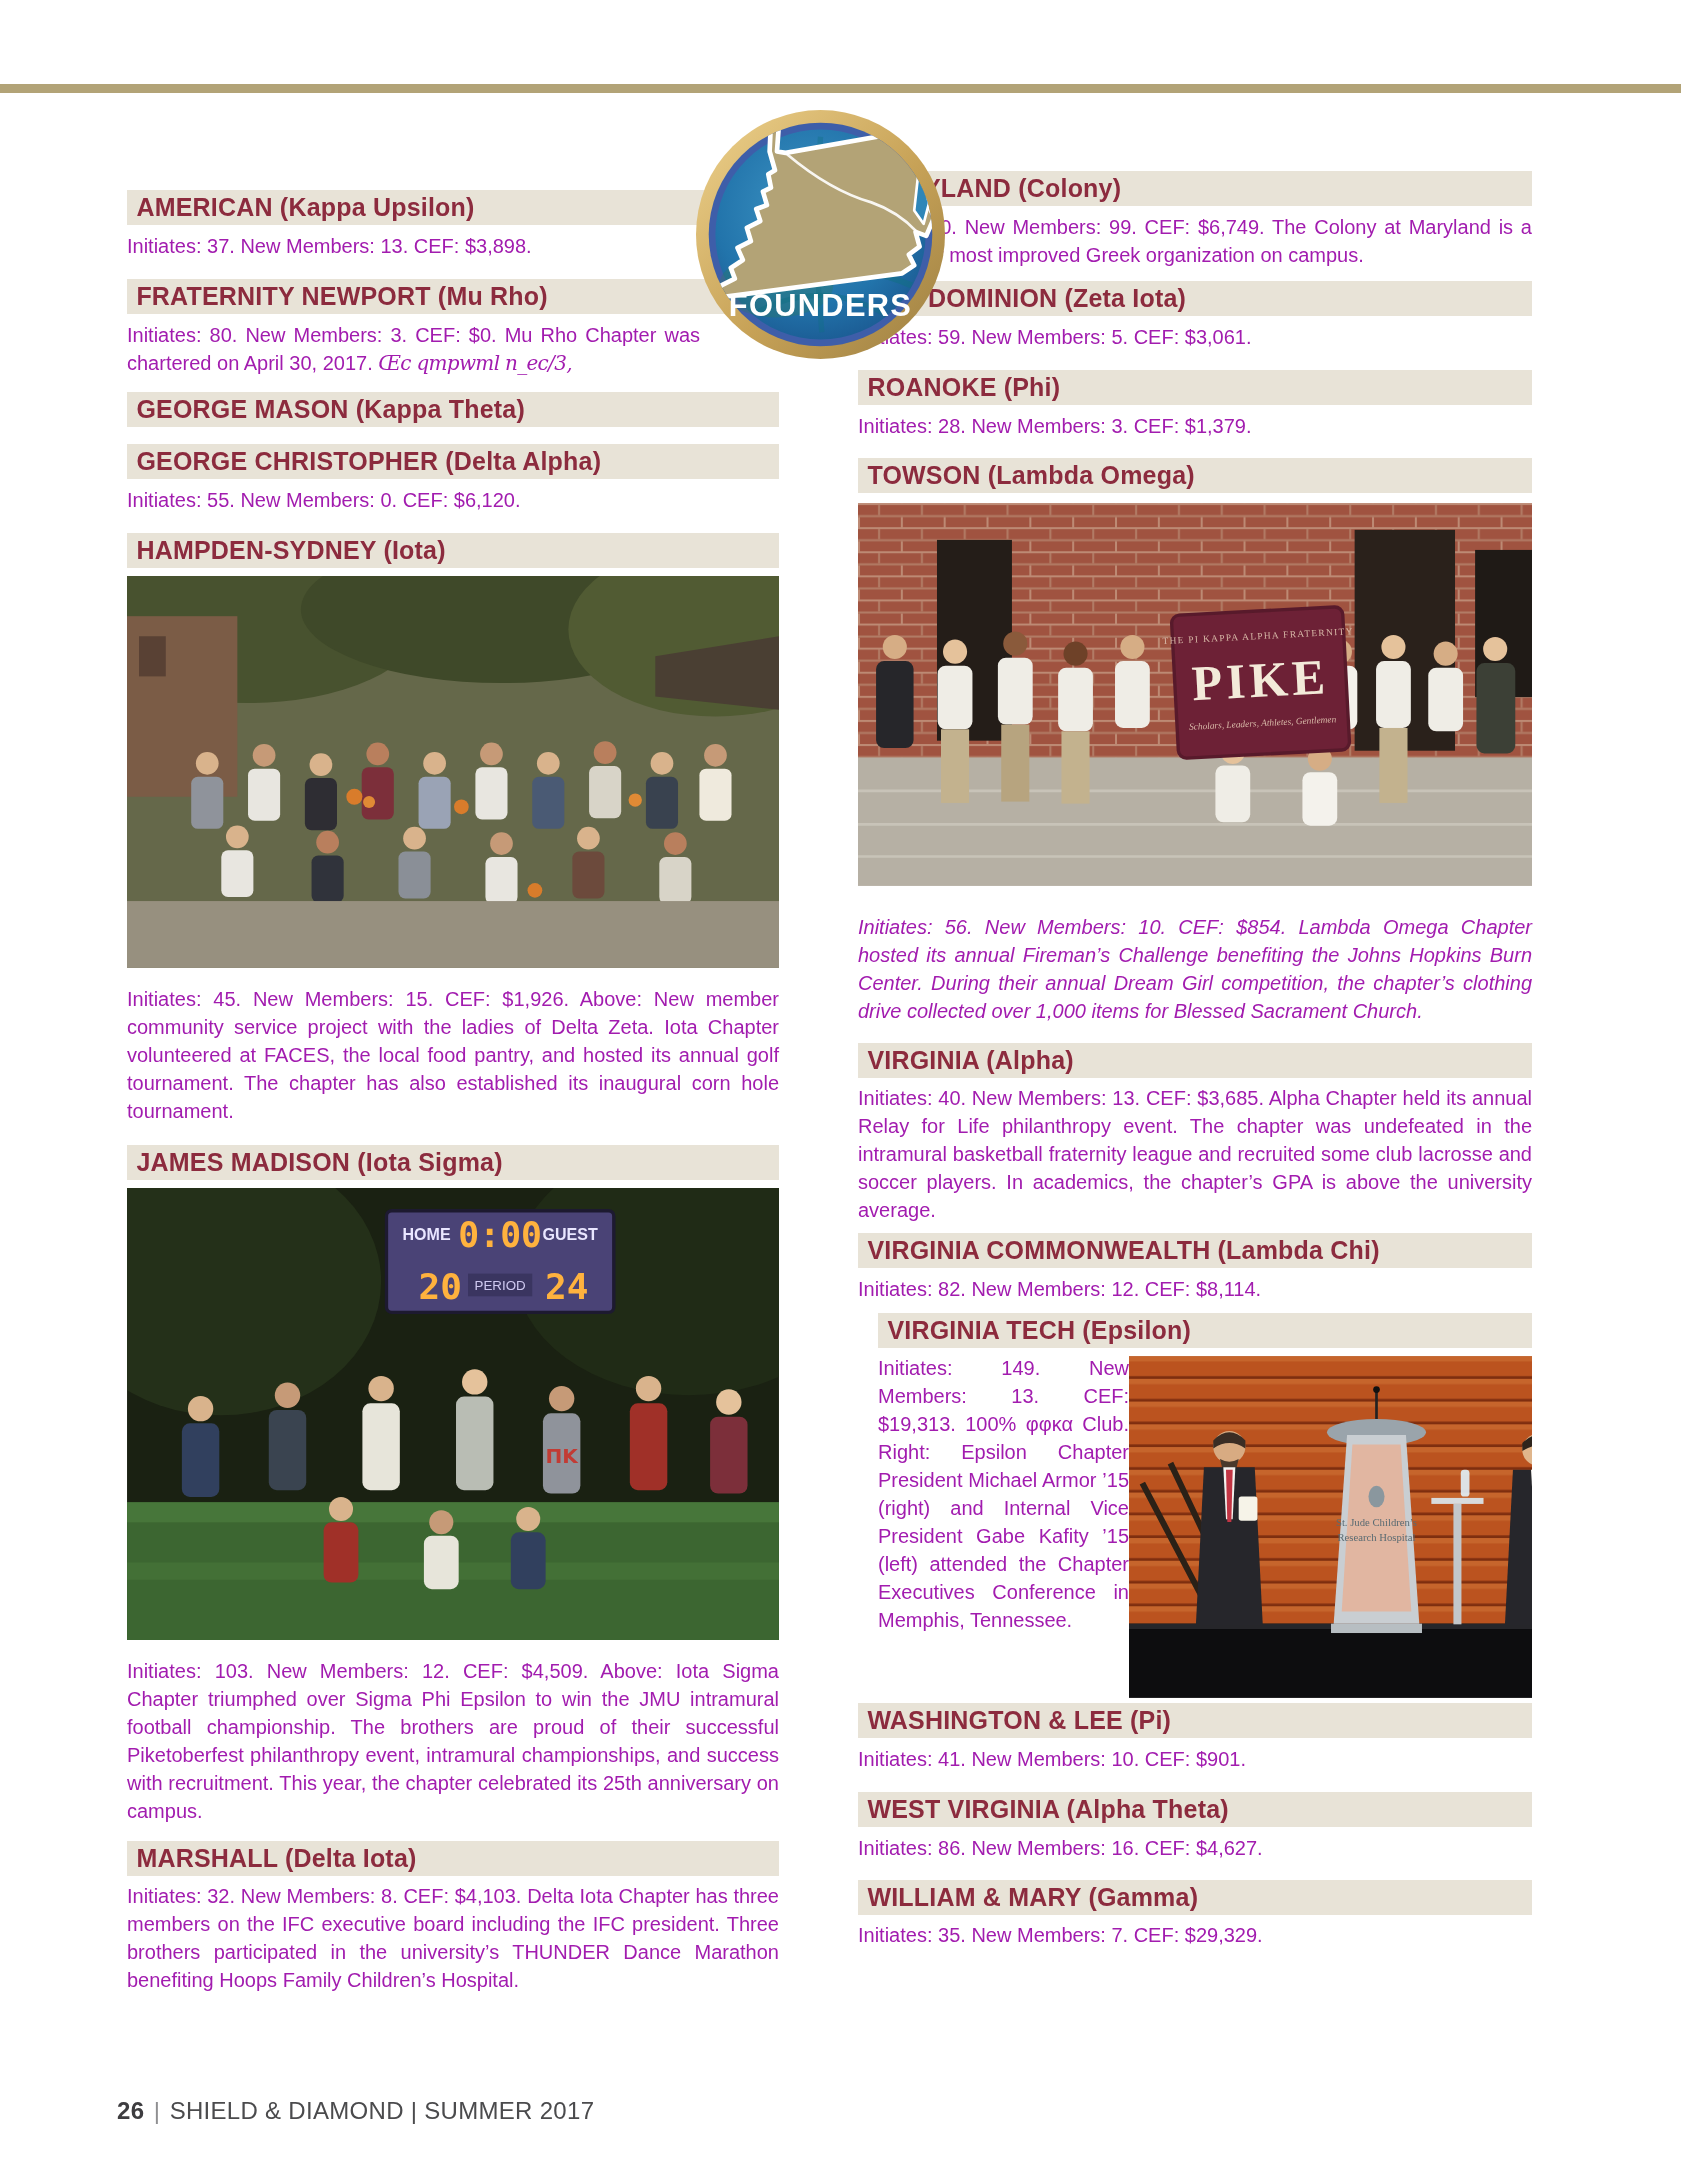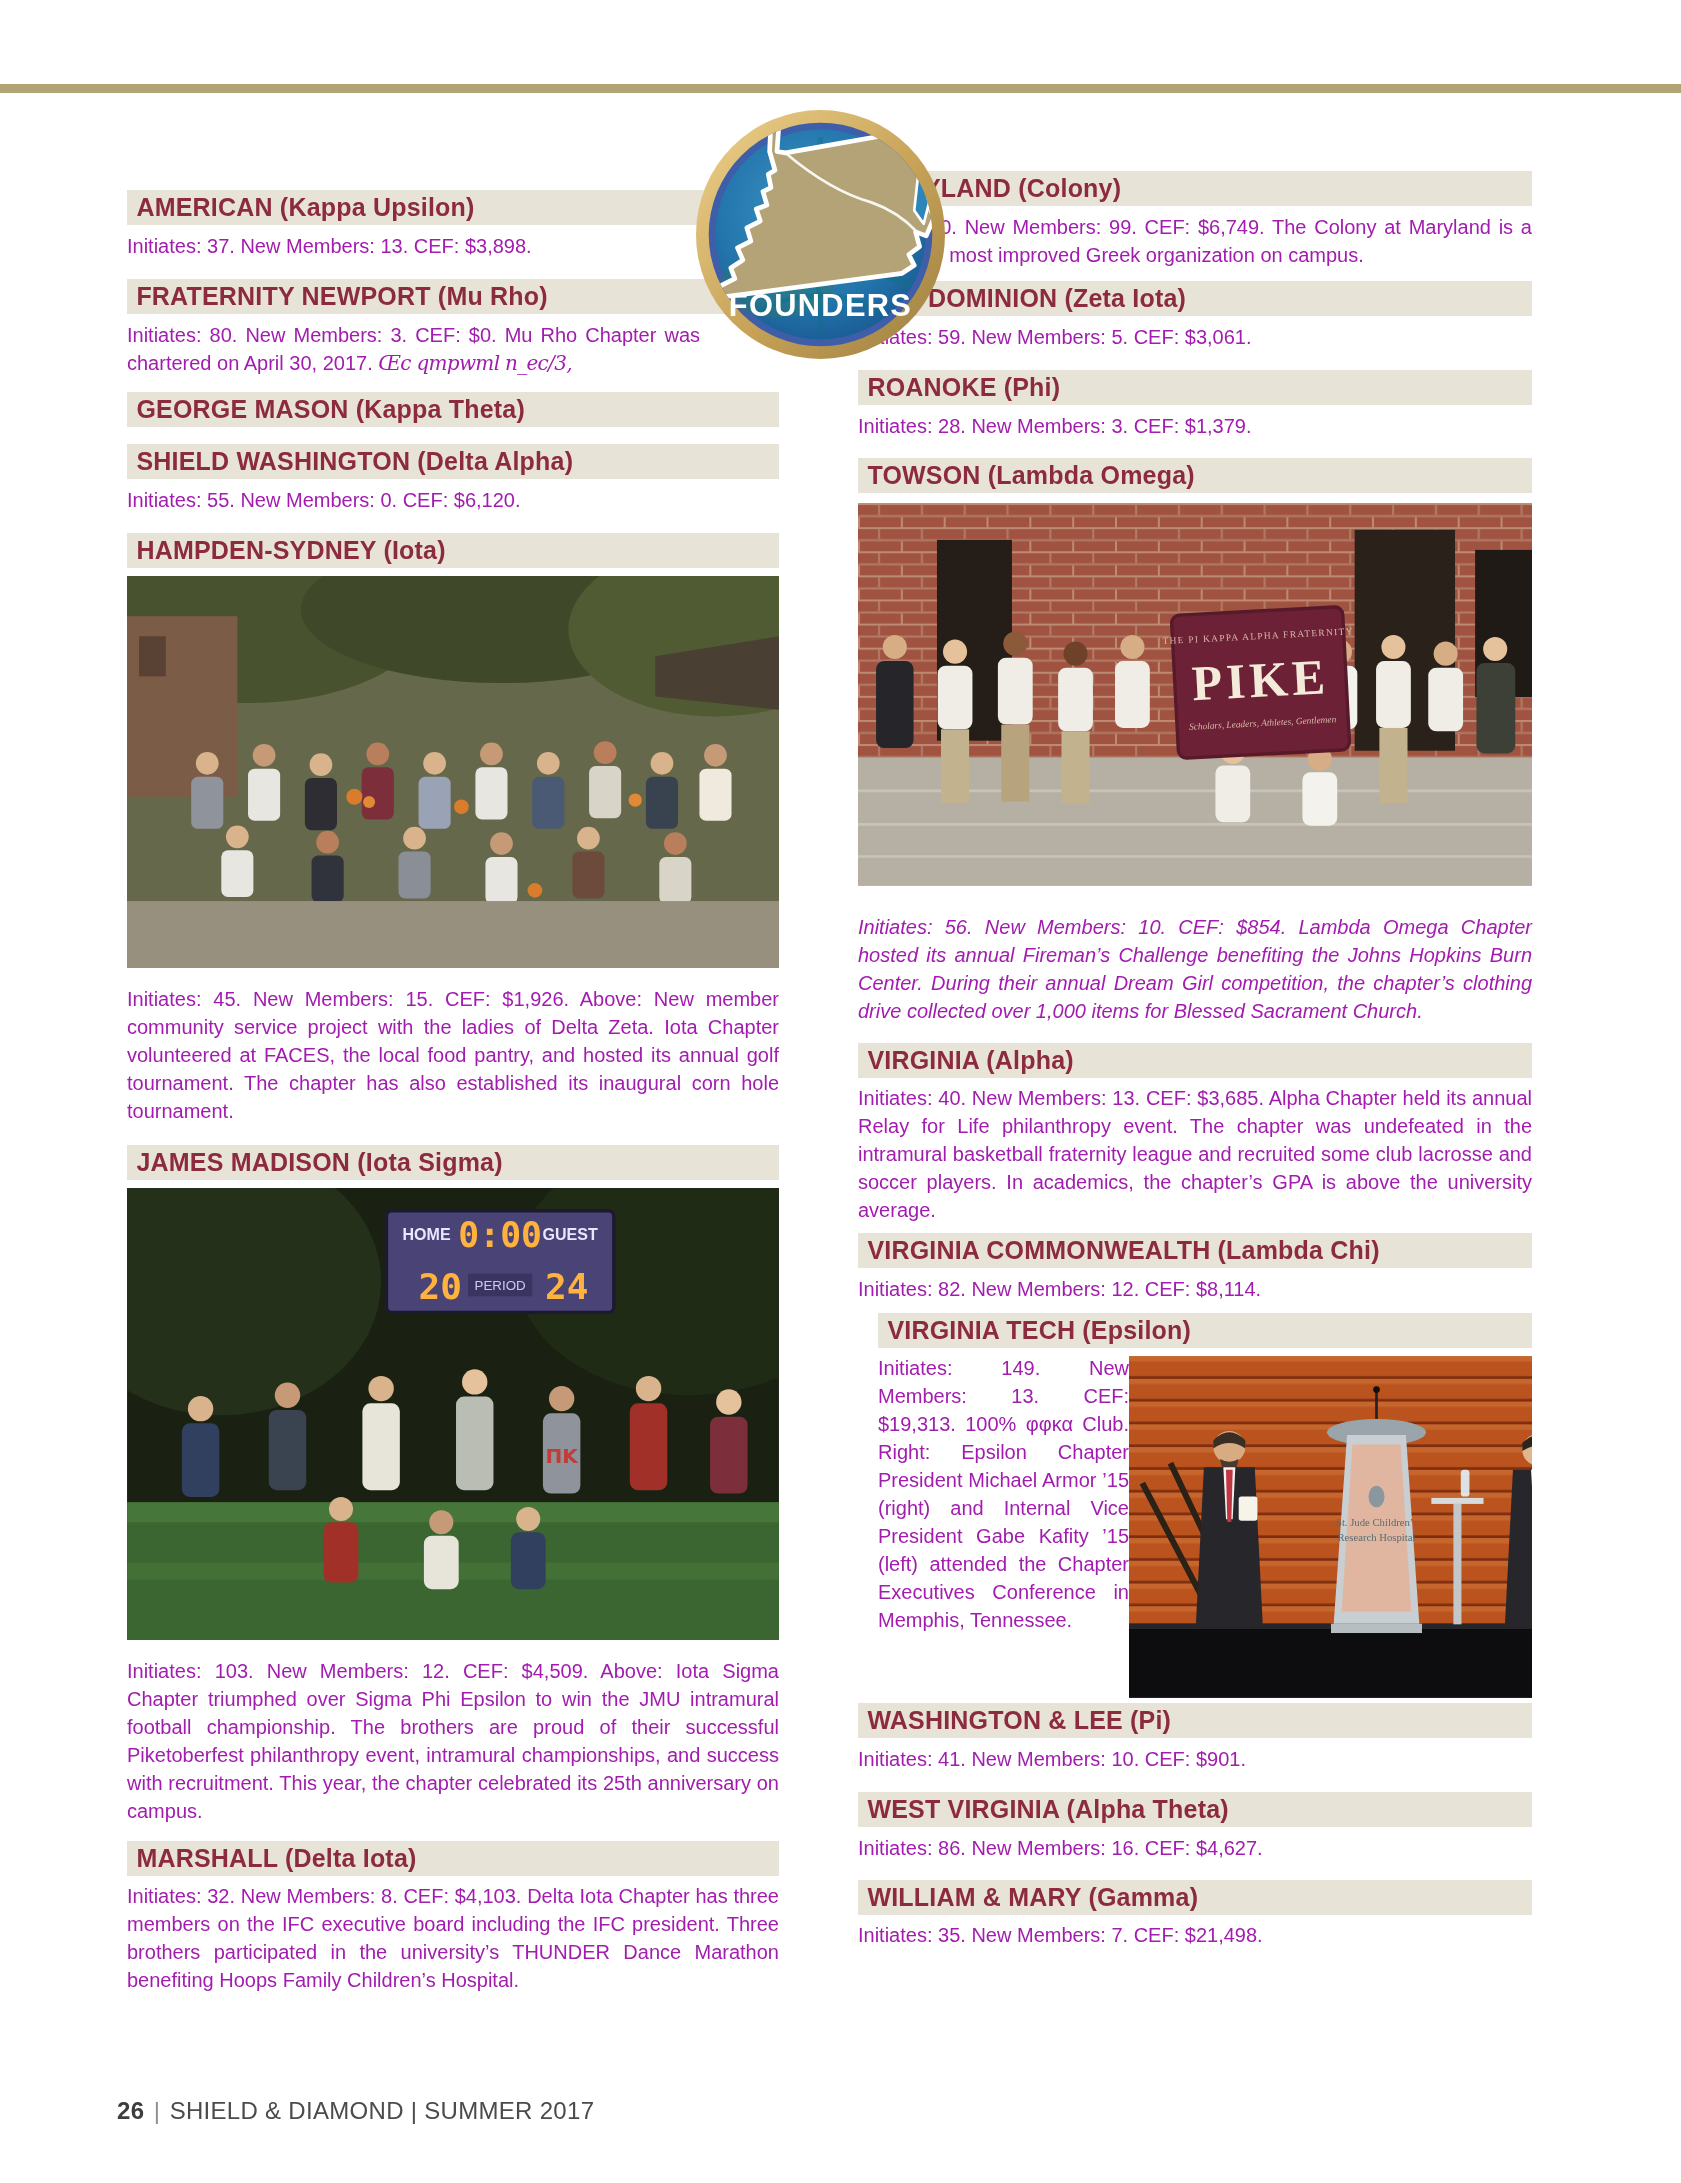--- a/index.html
+++ b/index.html
@@ -105,21 +105,21 @@
   <section class="mt29">
     <h2 class="bar">FRATERNITY NEWPORT (Mu Rho)</h2>
     <p class="body" style="padding-right:79px;"><span>Initiates: 80. New Members: 3. CEF: $0. Mu Rho Chapter was chartered on April 30, 2017. </span><em class="garbled">Œc qmpwml n_ec/3,</em></p>
   </section>
 
   <section class="mt23">
     <h2 class="bar">GEORGE MASON (Kappa Theta)</h2>
   </section>
 
   <section class="mt25">
-    <h2 class="bar">SHIELD WASHINGTON (Delta Alpha)</h2>
+    <h2 class="bar">GEORGE CHRISTOPHER (Delta Alpha)</h2>
     <p class="body oneline">Initiates: 55. New Members: 0. CEF: $6,120.</p>
   </section>
 
   <section class="mt28">
     <h2 class="bar">HAMPDEN-SYDNEY (Iota)</h2>
     <figure class="photo">
       <svg width="652" height="392" viewBox="0 0 975 586">
         <rect width="975" height="586" fill="#65684a"></rect>
         <ellipse cx="180" cy="70" rx="260" ry="120" fill="#48522f"></ellipse>
         <ellipse cx="560" cy="50" rx="300" ry="110" fill="#3f4929"></ellipse>
@@ -377,21 +377,21 @@
     <p class="body oneline">Initiates: 41. New Members: 10. CEF: $901.</p>
   </section>
 
   <section class="mt29">
     <h2 class="bar">WEST VIRGINIA (Alpha Theta)</h2>
     <p class="body oneline">Initiates: 86. New Members: 16. CEF: $4,627.</p>
   </section>
 
   <section class="mt27">
     <h2 class="bar">WILLIAM &amp; MARY (Gamma)</h2>
-    <p class="body oneline">Initiates: 35. New Members: 7. CEF: $21,498.</p>
+    <p class="body oneline">Initiates: 35. New Members: 7. CEF: $29,329.</p>
   </section>
 
 </div>
 
 <div class="footer">
   <span class="pg">26</span><span class="sep">|</span><span>SHIELD &amp; DIAMOND | SUMMER 2017</span>
 </div>
 
 
 </body></html>

